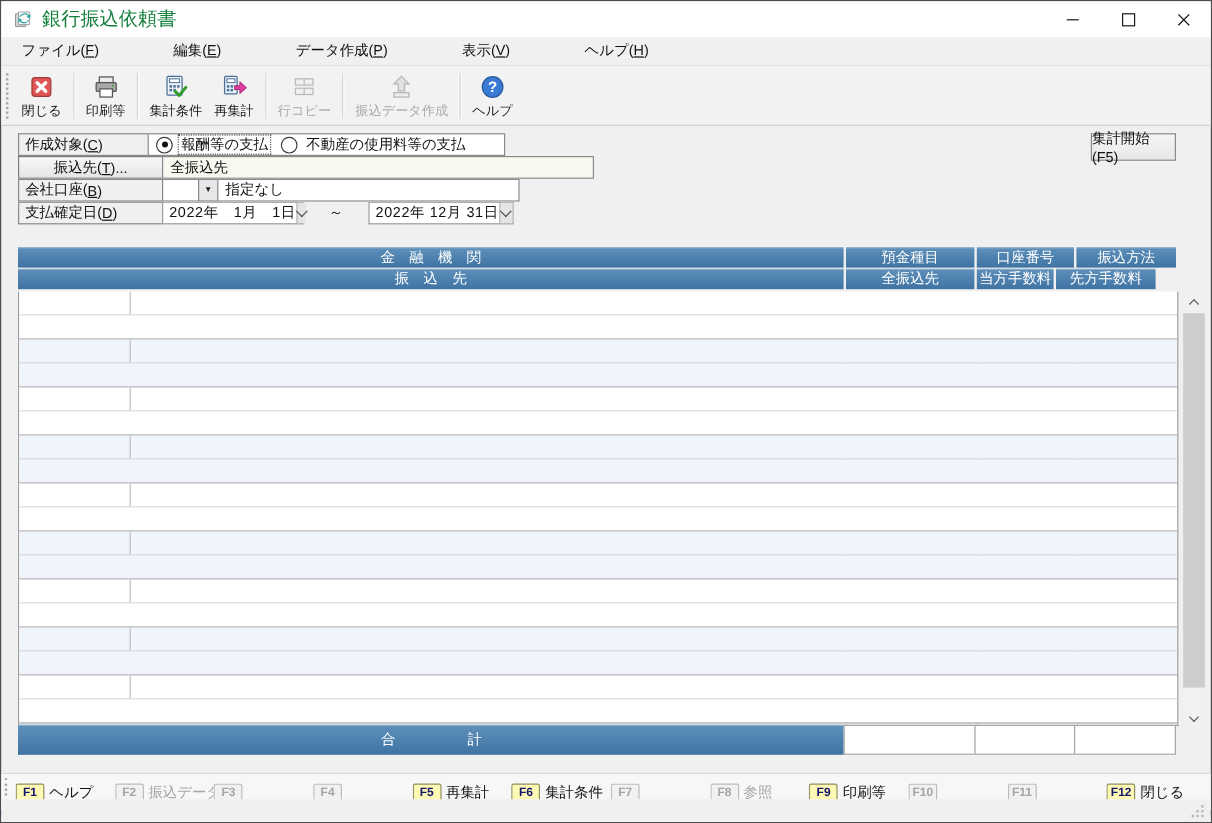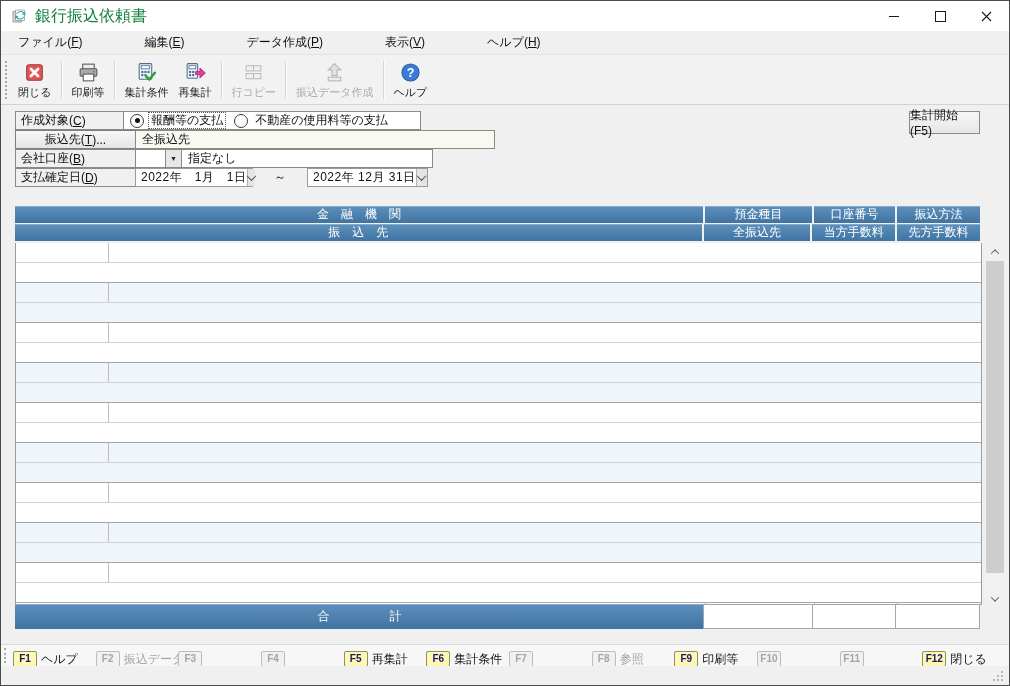--- a/index.html
+++ b/index.html
@@ -54,21 +54,21 @@
   .sb-up{top:0;} .sb-down{bottom:0;}
   .sb-chev{width:5px;height:5px;border-right:1.6px solid #5e5e5e;border-bottom:1.6px solid #5e5e5e;}
   .sb-up .sb-chev{transform:rotate(-135deg) translate(-1px,-1px);}
   .sb-down .sb-chev{transform:rotate(45deg) translate(-1px,-1px);}
   .sb-thumb{position:absolute;left:0;top:18px;width:18px;height:312px;background:#cdcdcd;}
   
   .totalrow{position:absolute;left:14px;top:603px;width:965px;height:25px;display:flex;}
   .tmain{width:689px;background:linear-gradient(#5e90ba,#3f73a3);box-shadow:inset 0 1px 0 rgba(255,255,255,.25);color:#fff;display:flex;align-items:center;justify-content:center;box-sizing:border-box;}
   .tcell{background:#fff;border:1px solid #a6a6a6;box-sizing:border-box;margin-left:-1px;}
   
-  .fkeybar{position:absolute;left:0;right:0;top:643px;height:35px;background:#f7f7f7;border-top:1px solid #dadada;border-bottom:6px solid #1d4ed8;display:grid;grid-template-columns:repeat(12,1fr);align-items:center;padding:0 4px 0 12px;box-sizing:border-box;}
+  .fkeybar{position:absolute;left:0;right:0;top:643px;height:35px;background:#f7f7f7;border-top:1px solid #dadada;border-bottom:3px solid #1d4ed8;display:grid;grid-template-columns:repeat(12,1fr);align-items:center;padding:0 4px 0 12px;box-sizing:border-box;}
   .fkey-handle{position:absolute;left:3px;top:3px;height:15px;border-left:2px dotted #a8a8a8;}
   .fslot{display:flex;align-items:center;gap:4px;white-space:nowrap;overflow:hidden;}
   .fchip{min-width:18px;padding:0 2px;height:14px;line-height:14px;font-size:10px;font-weight:bold;text-align:center;border-radius:2px;}
   .fchip.on{background:#fdf8b4;border:1px solid #8f8f60;color:#16166b;}
   .fchip.off{background:#f1f1f1;border:1px solid #bcbcbc;color:#a5a5a5;}
   .flab{font-size:12px;color:#141414;}
   .flab.off{color:#a5a5a5;}
   
   .statusbar{position:absolute;left:0;right:0;top:665px;height:20px;background:#f0f0f0;}
   .grip{position:absolute;right:6px;bottom:5px;width:2px;height:2px;background:#b8b8b8;box-shadow:-4px 0 #b8b8b8,-8px 0 #b8b8b8,0 -4px #b8b8b8,0 -8px #b8b8b8,-4px -4px #b8b8b8;}
@@ -229,21 +229,21 @@
 
   <div class="hrow" style="top:205px;">
     <div class="hcell" style="width:688px;text-align:right;">金　融　機　関</div>
     <div class="hcell" style="width:107px;">預金種目</div>
     <div class="hcell" style="width:81px;">口座番号</div>
     <div class="hcell" style="width:83px;">振込方法</div>
   </div>
   <div class="hrow" style="top:223px;">
     <div class="hcell" style="width:688px;">振　込　先</div>
     <div class="hcell" style="width:107px;">全振込先</div>
-    <div class="hcell" style="width:83px;">当方手数料</div>
+    <div class="hcell" style="width:64px;">当方手数料</div>
     <div class="hcell" style="width:83px;">先方手数料</div>
   </div>
 
   <div class="gridbody" id="gridbody">
     <div class="colline" style="left:689px;"></div>
     <div class="colline" style="left:798px;"></div>
     <div class="colline" style="left:881px;"></div>
   <div class="pair">
         <div class="ra">
           <div class="subline"></div>

